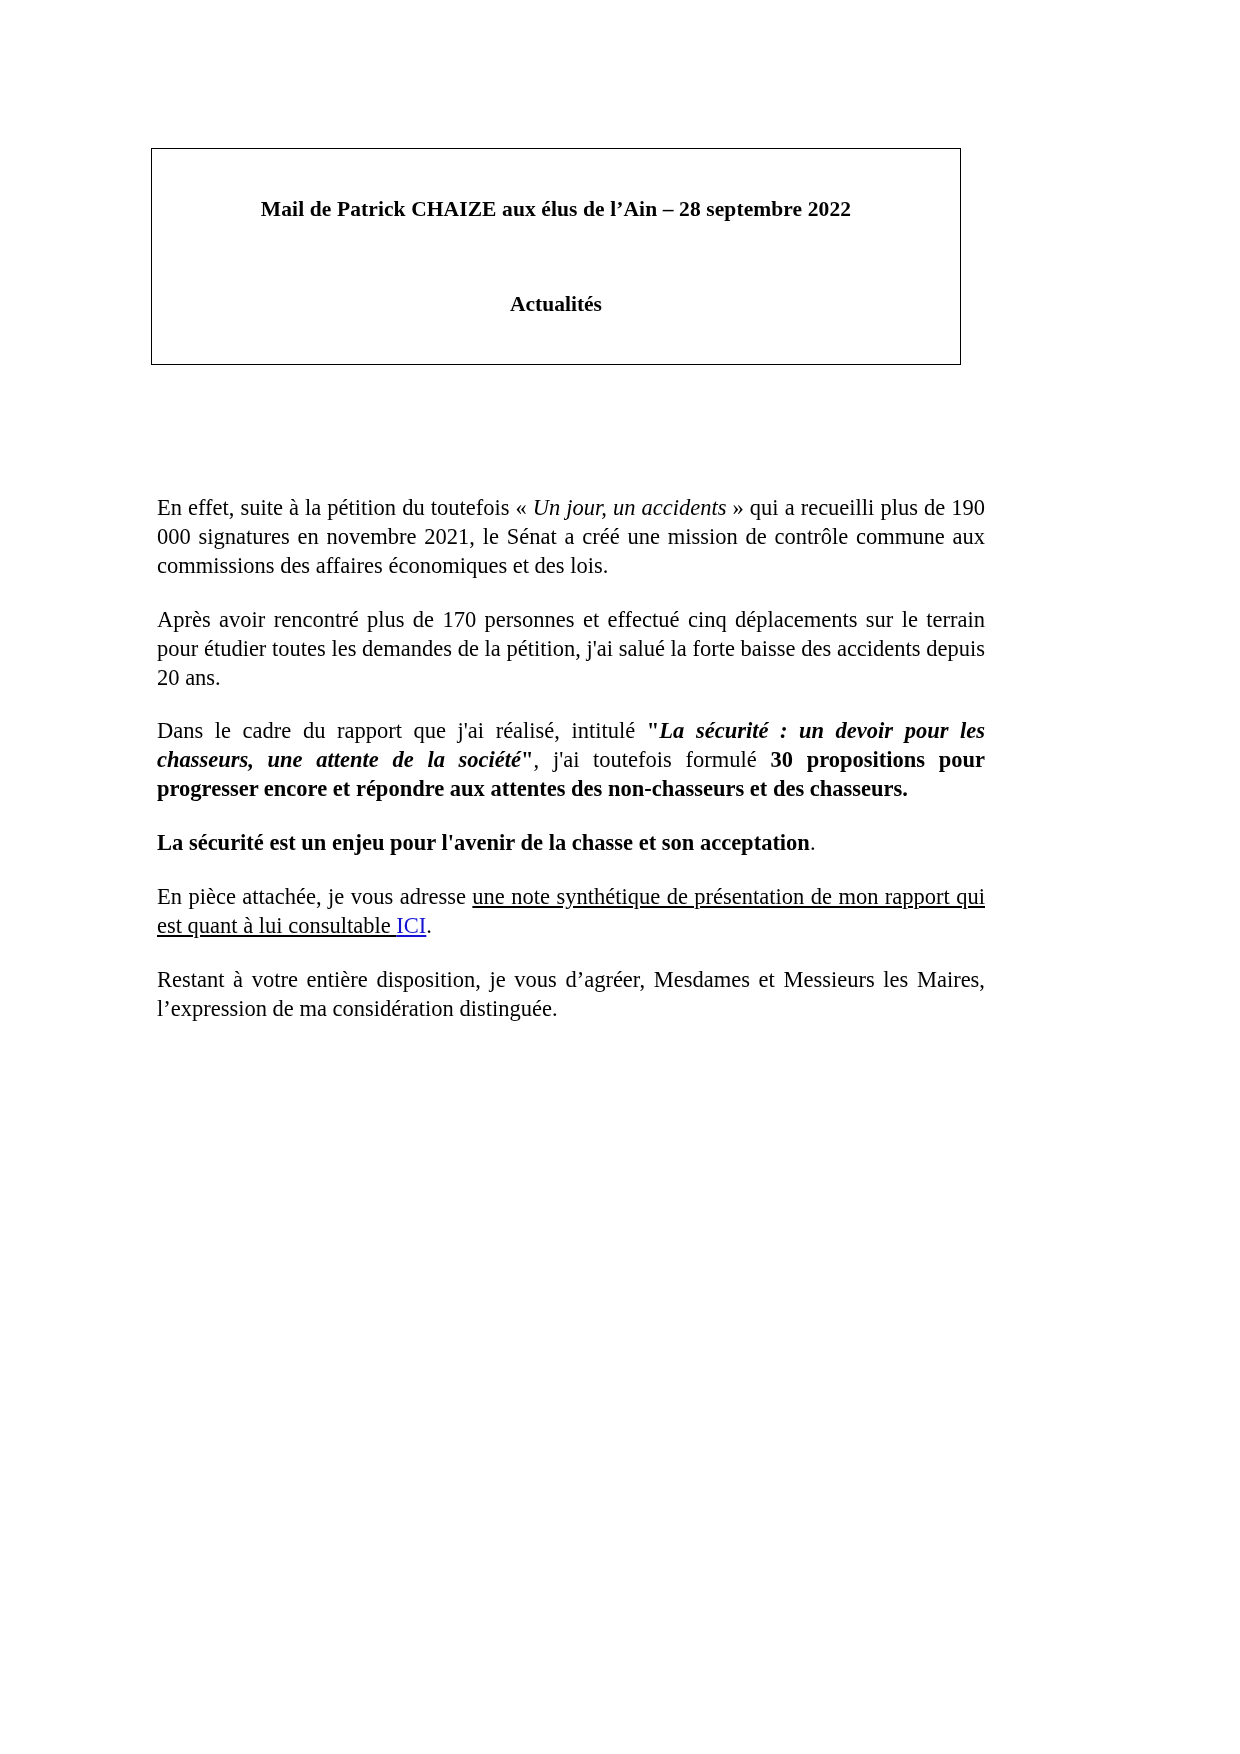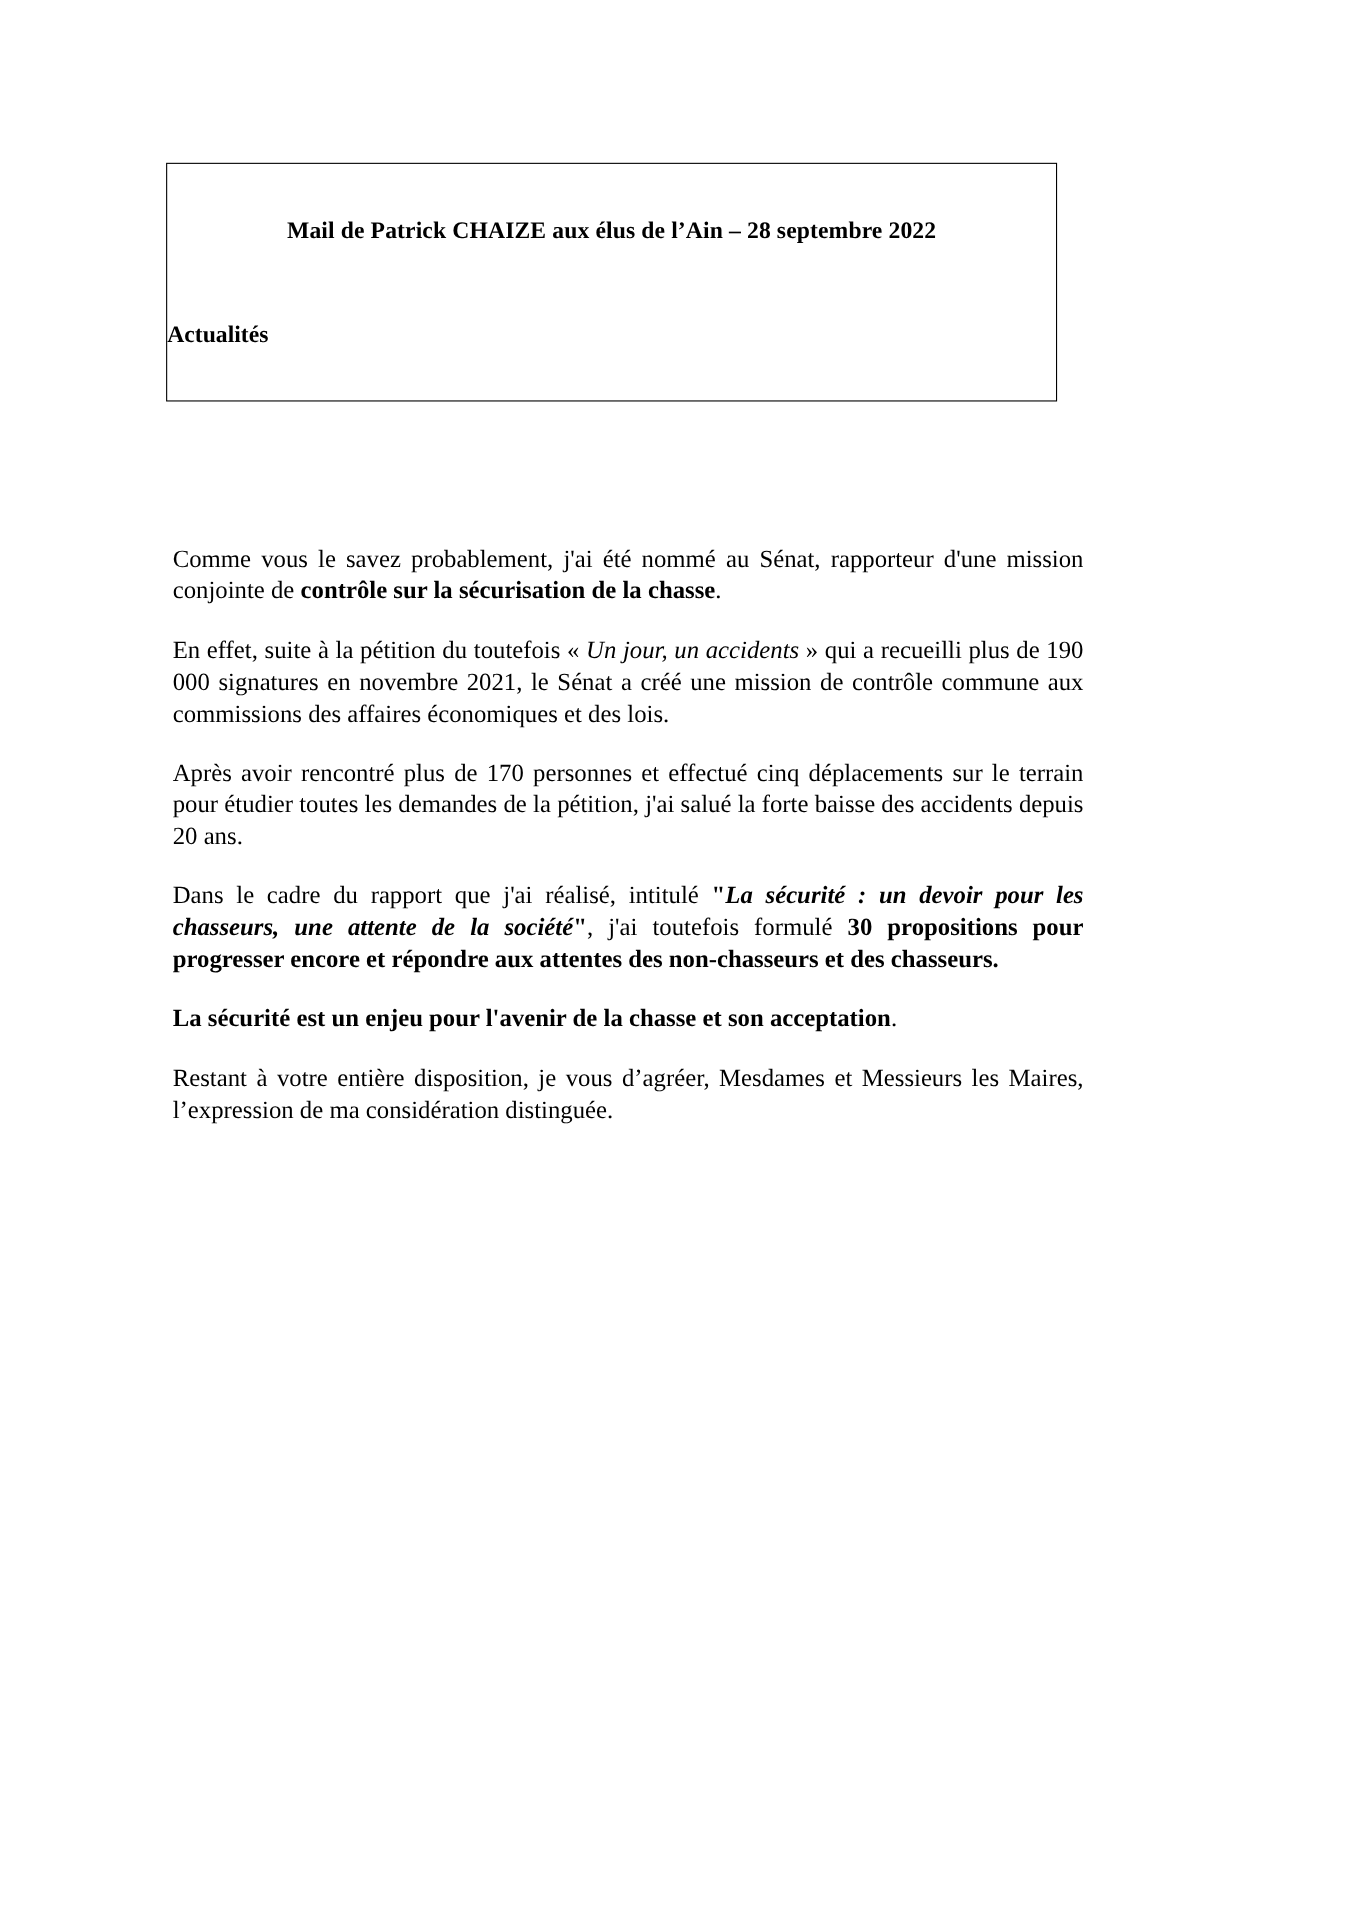--- a/index.html
+++ b/index.html
@@ -41,21 +41,21 @@
     text-align: center;
     font-weight: bold;
     font-size: 21.5px;
     letter-spacing: 0.1px;
   }
   .header-subtitle {
     position: absolute;
     left: 0;
     right: 0;
     top: 143px;
-    text-align: left;
+    text-align: center;
     font-weight: bold;
     font-size: 21.5px;
   }
 
   
   .body-area {
     position: absolute;
     left: 157px;
     top: 494px;
     width: 828px;
@@ -85,39 +85,39 @@
 
 <div class="page">
 
   <div class="header-box">
     <div class="header-title">Mail de Patrick CHAIZE aux élus de l’Ain – 28 septembre 2022</div>
     <div class="header-subtitle">Actualités</div>
   </div>
 
   <div class="body-area">
 
-    <p class="para">
-      <span>Comme vous le savez probablement, j'ai été nommé au Sénat, rapporteur d'une mission conjointe de </span><b>contrôle sur la sécurisation de la chasse</b><span>.</span>
-    </p>
 
     <p class="para">
       <span>En effet, suite à la pétition du toutefois « </span><i>Un jour, un accidents</i><span> » qui a recueilli plus de 190 000 signatures en novembre 2021, le Sénat a créé une mission de contrôle commune aux commissions des affaires économiques et des lois.</span>
     </p>
 
     <p class="para">
       <span>Après avoir rencontré plus de 170 personnes et effectué cinq déplacements sur le terrain pour étudier toutes les demandes de la pétition, j'ai salué la forte baisse des accidents depuis 20 ans.</span>
     </p>
 
     <p class="para">
       <span>Dans le cadre du rapport que j'ai réalisé, intitulé </span><b>"</b><span class="bi">La sécurité : un devoir pour les chasseurs, une attente de la société</span><b>"</b><span>, j'ai toutefois formulé </span><b>30 propositions pour progresser encore et répondre aux attentes des non-chasseurs et des chasseurs.</b>
     </p>
 
     <p class="para">
       <b>La sécurité est un enjeu pour l'avenir de la chasse et son acceptation</b><span>.</span>
     </p>
 
+    <p class="para">
+      <span>En pièce attachée, je vous adresse </span><span class="u">une note synthétique de présentation de mon rapport qui est quant à lui consultable </span><a class="link" href="#">ICI</a><span>.</span>
+    </p>
 
     <p class="para">
       <span>Restant à votre entière disposition, je vous d’agréer, Mesdames et Messieurs les Maires, l’expression de ma considération distinguée.</span>
     </p>
 
   </div>
 </div>
 
 </body></html>

